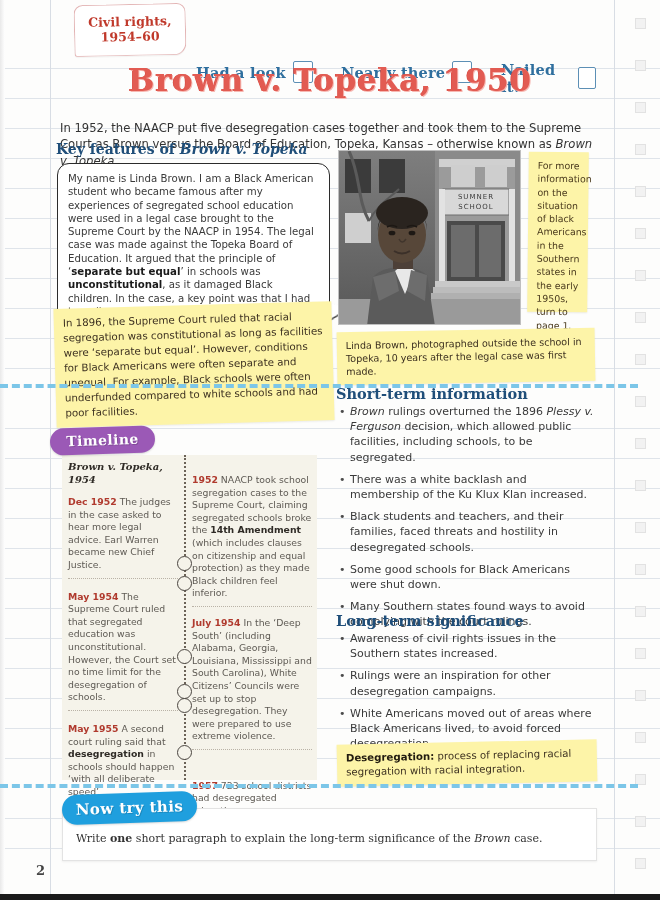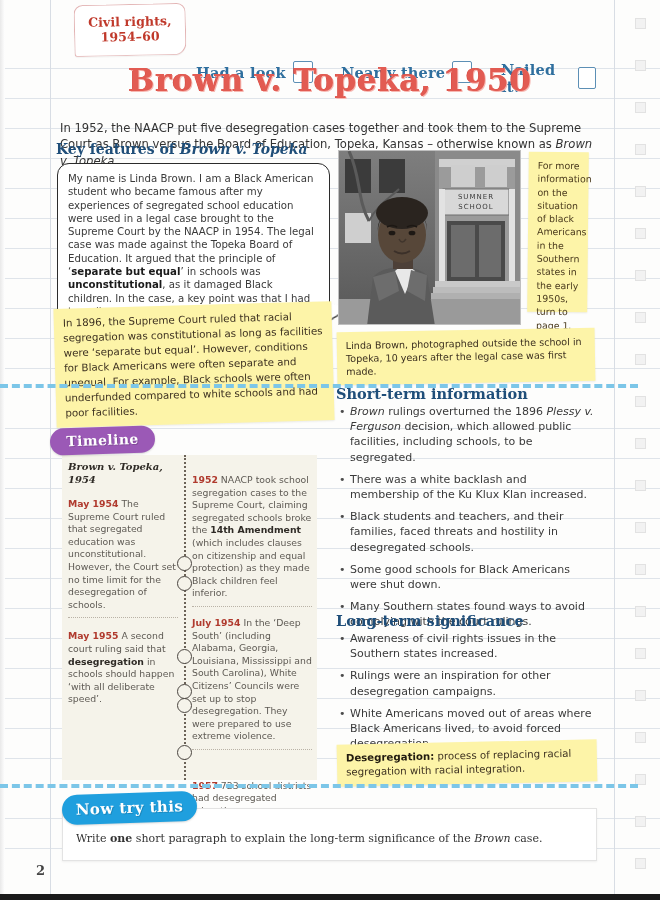--- a/index.html
+++ b/index.html
@@ -415,20 +415,24 @@
 
   <div class="tl-badge">
     <span>Timeline</span>
   </div>
 
   <div class="tl-col-left">
     <div class="tl-head">
       <span>Brown v. Topeka,</span><br>
       <span>1954</span>
     </div>
+    <div class="tl-item" style="margin-top:6px;">
+      <span class="date">Dec 1952</span>
+      <span>The judges in the case asked to hear more legal advice. Earl Warren became new Chief Justice.</span>
+    </div>
     <div class="tl-item" style="margin-top:12px;">
       <span class="date">May 1954</span>
       <span>The Supreme Court ruled that segregated education was unconstitutional. However, the Court set no time limit for the desegregation of schools.</span>
     </div>
     <div class="tl-item" style="margin-top:12px;">
       <span class="date">May 1955</span>
       A second court ruling said that
       <b class="em">desegregation</b>
       in schools should happen ‘with all deliberate speed’.
     </div>

